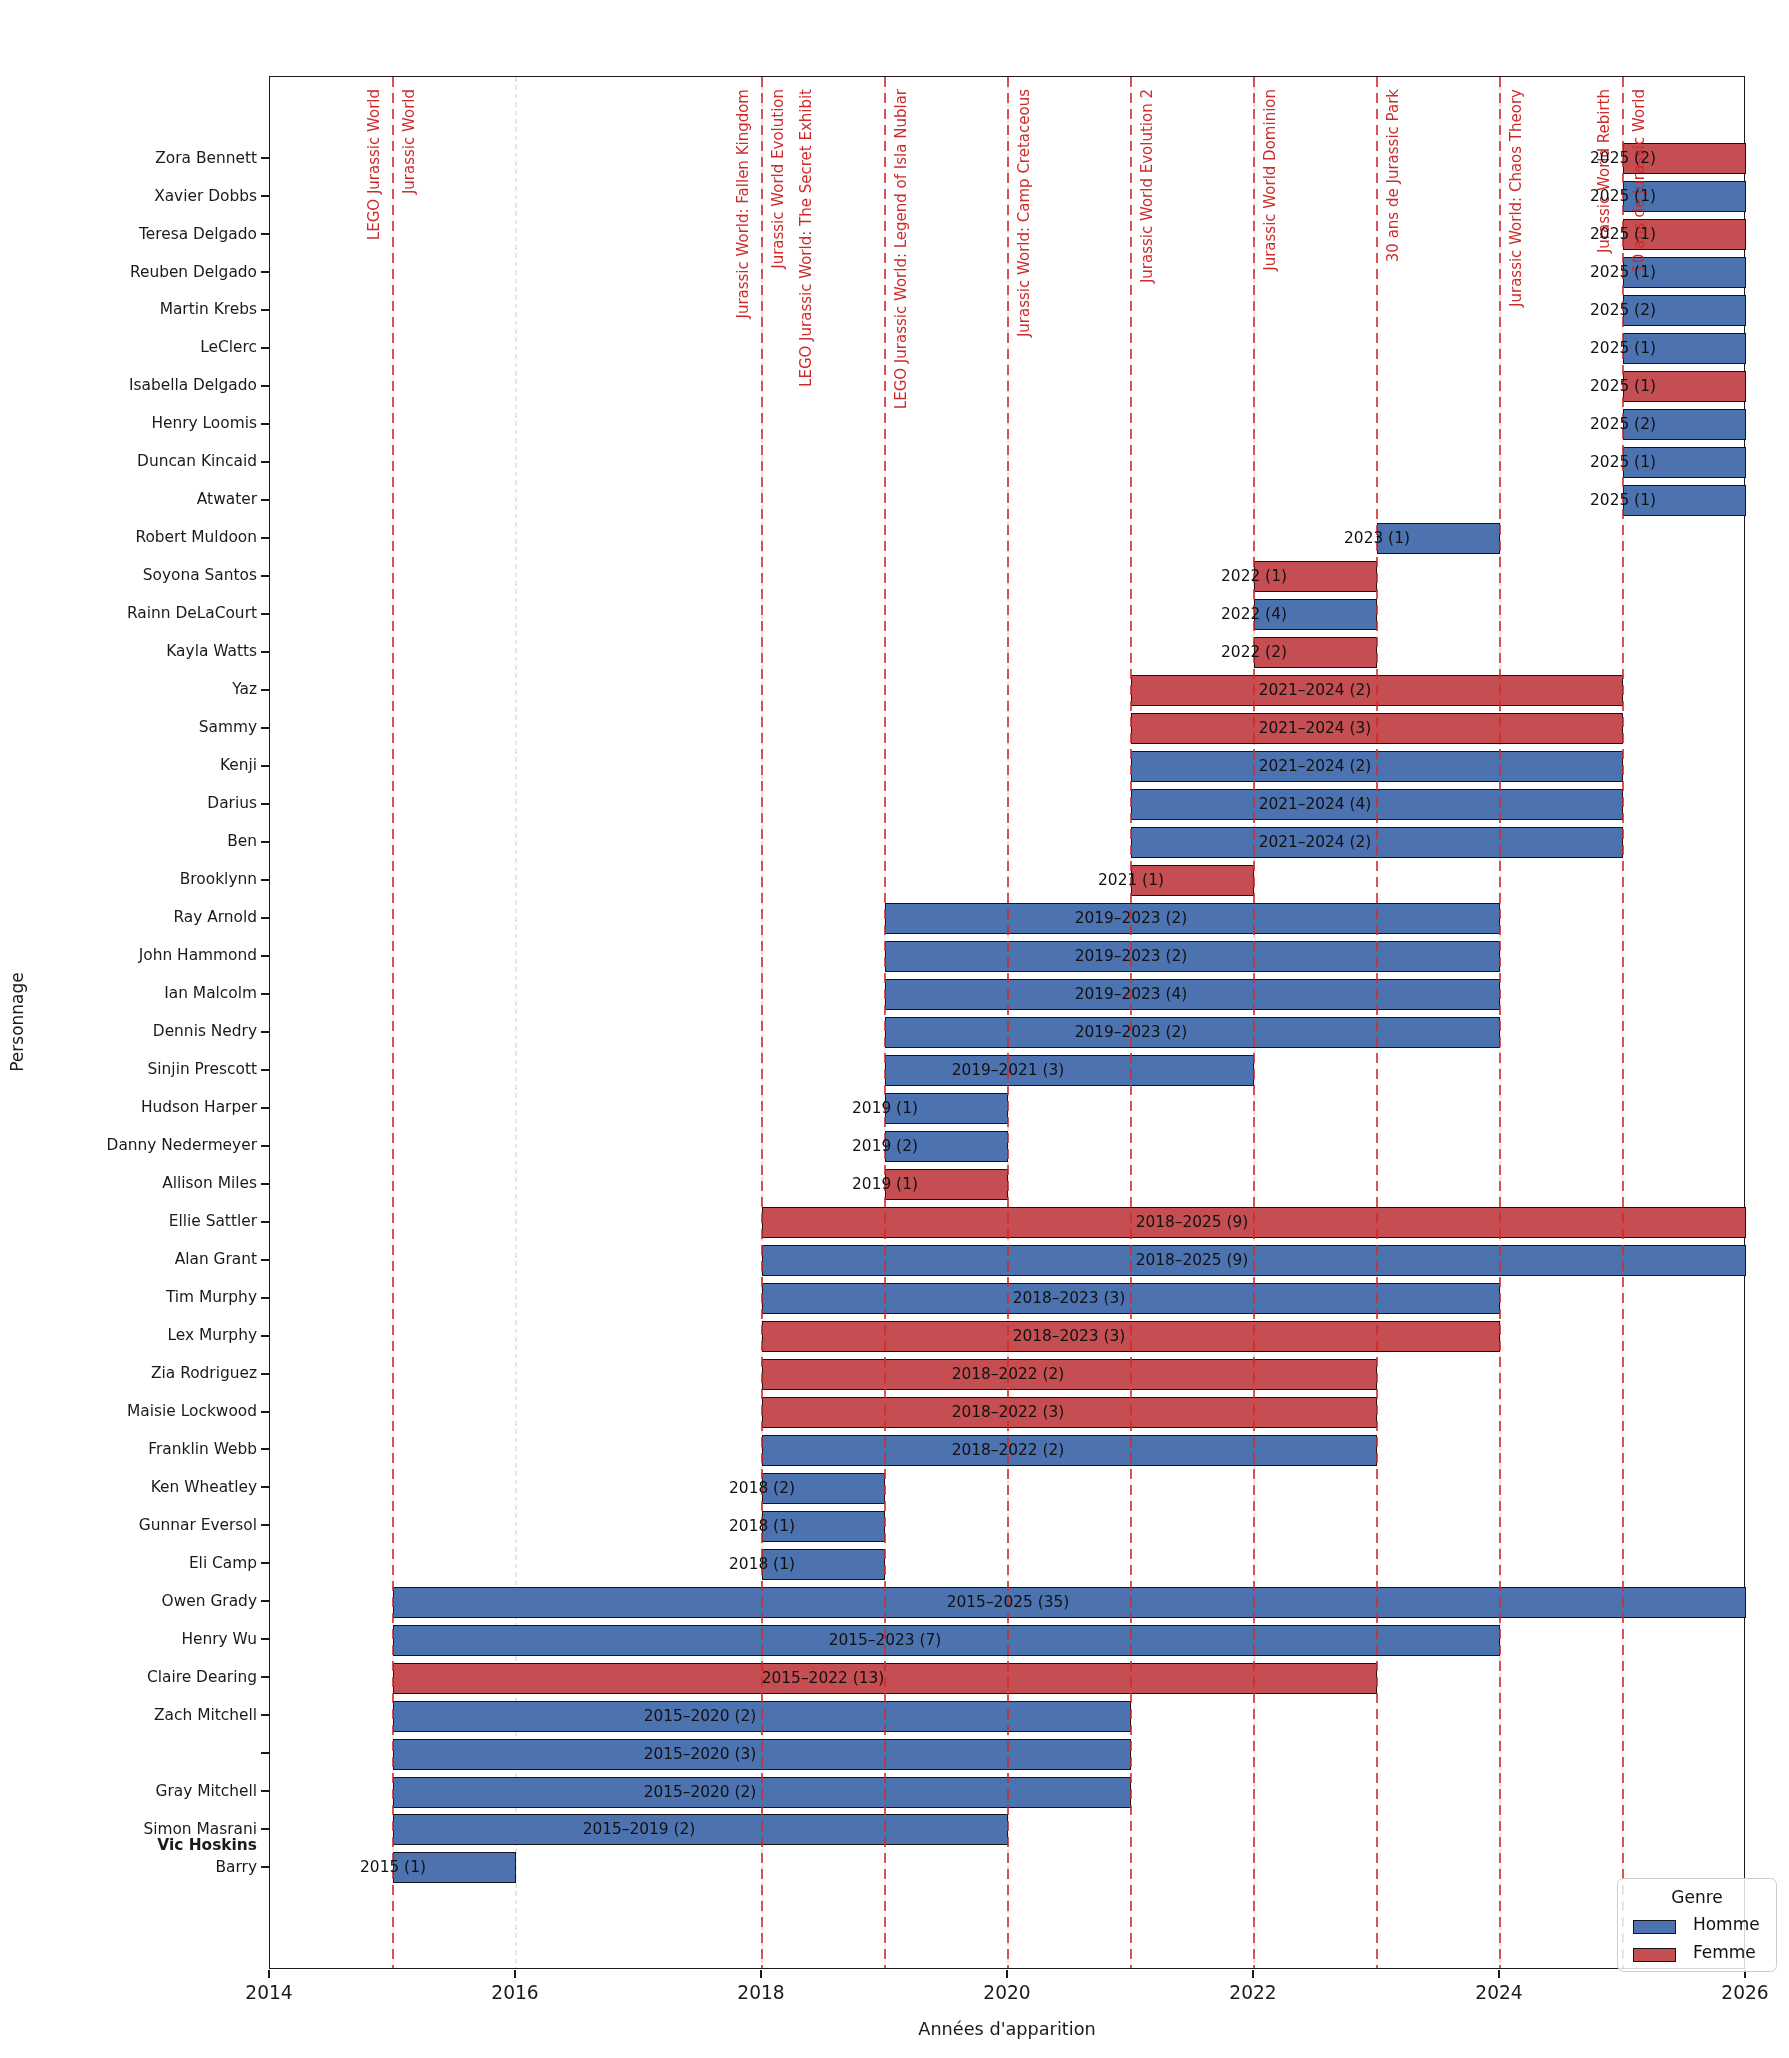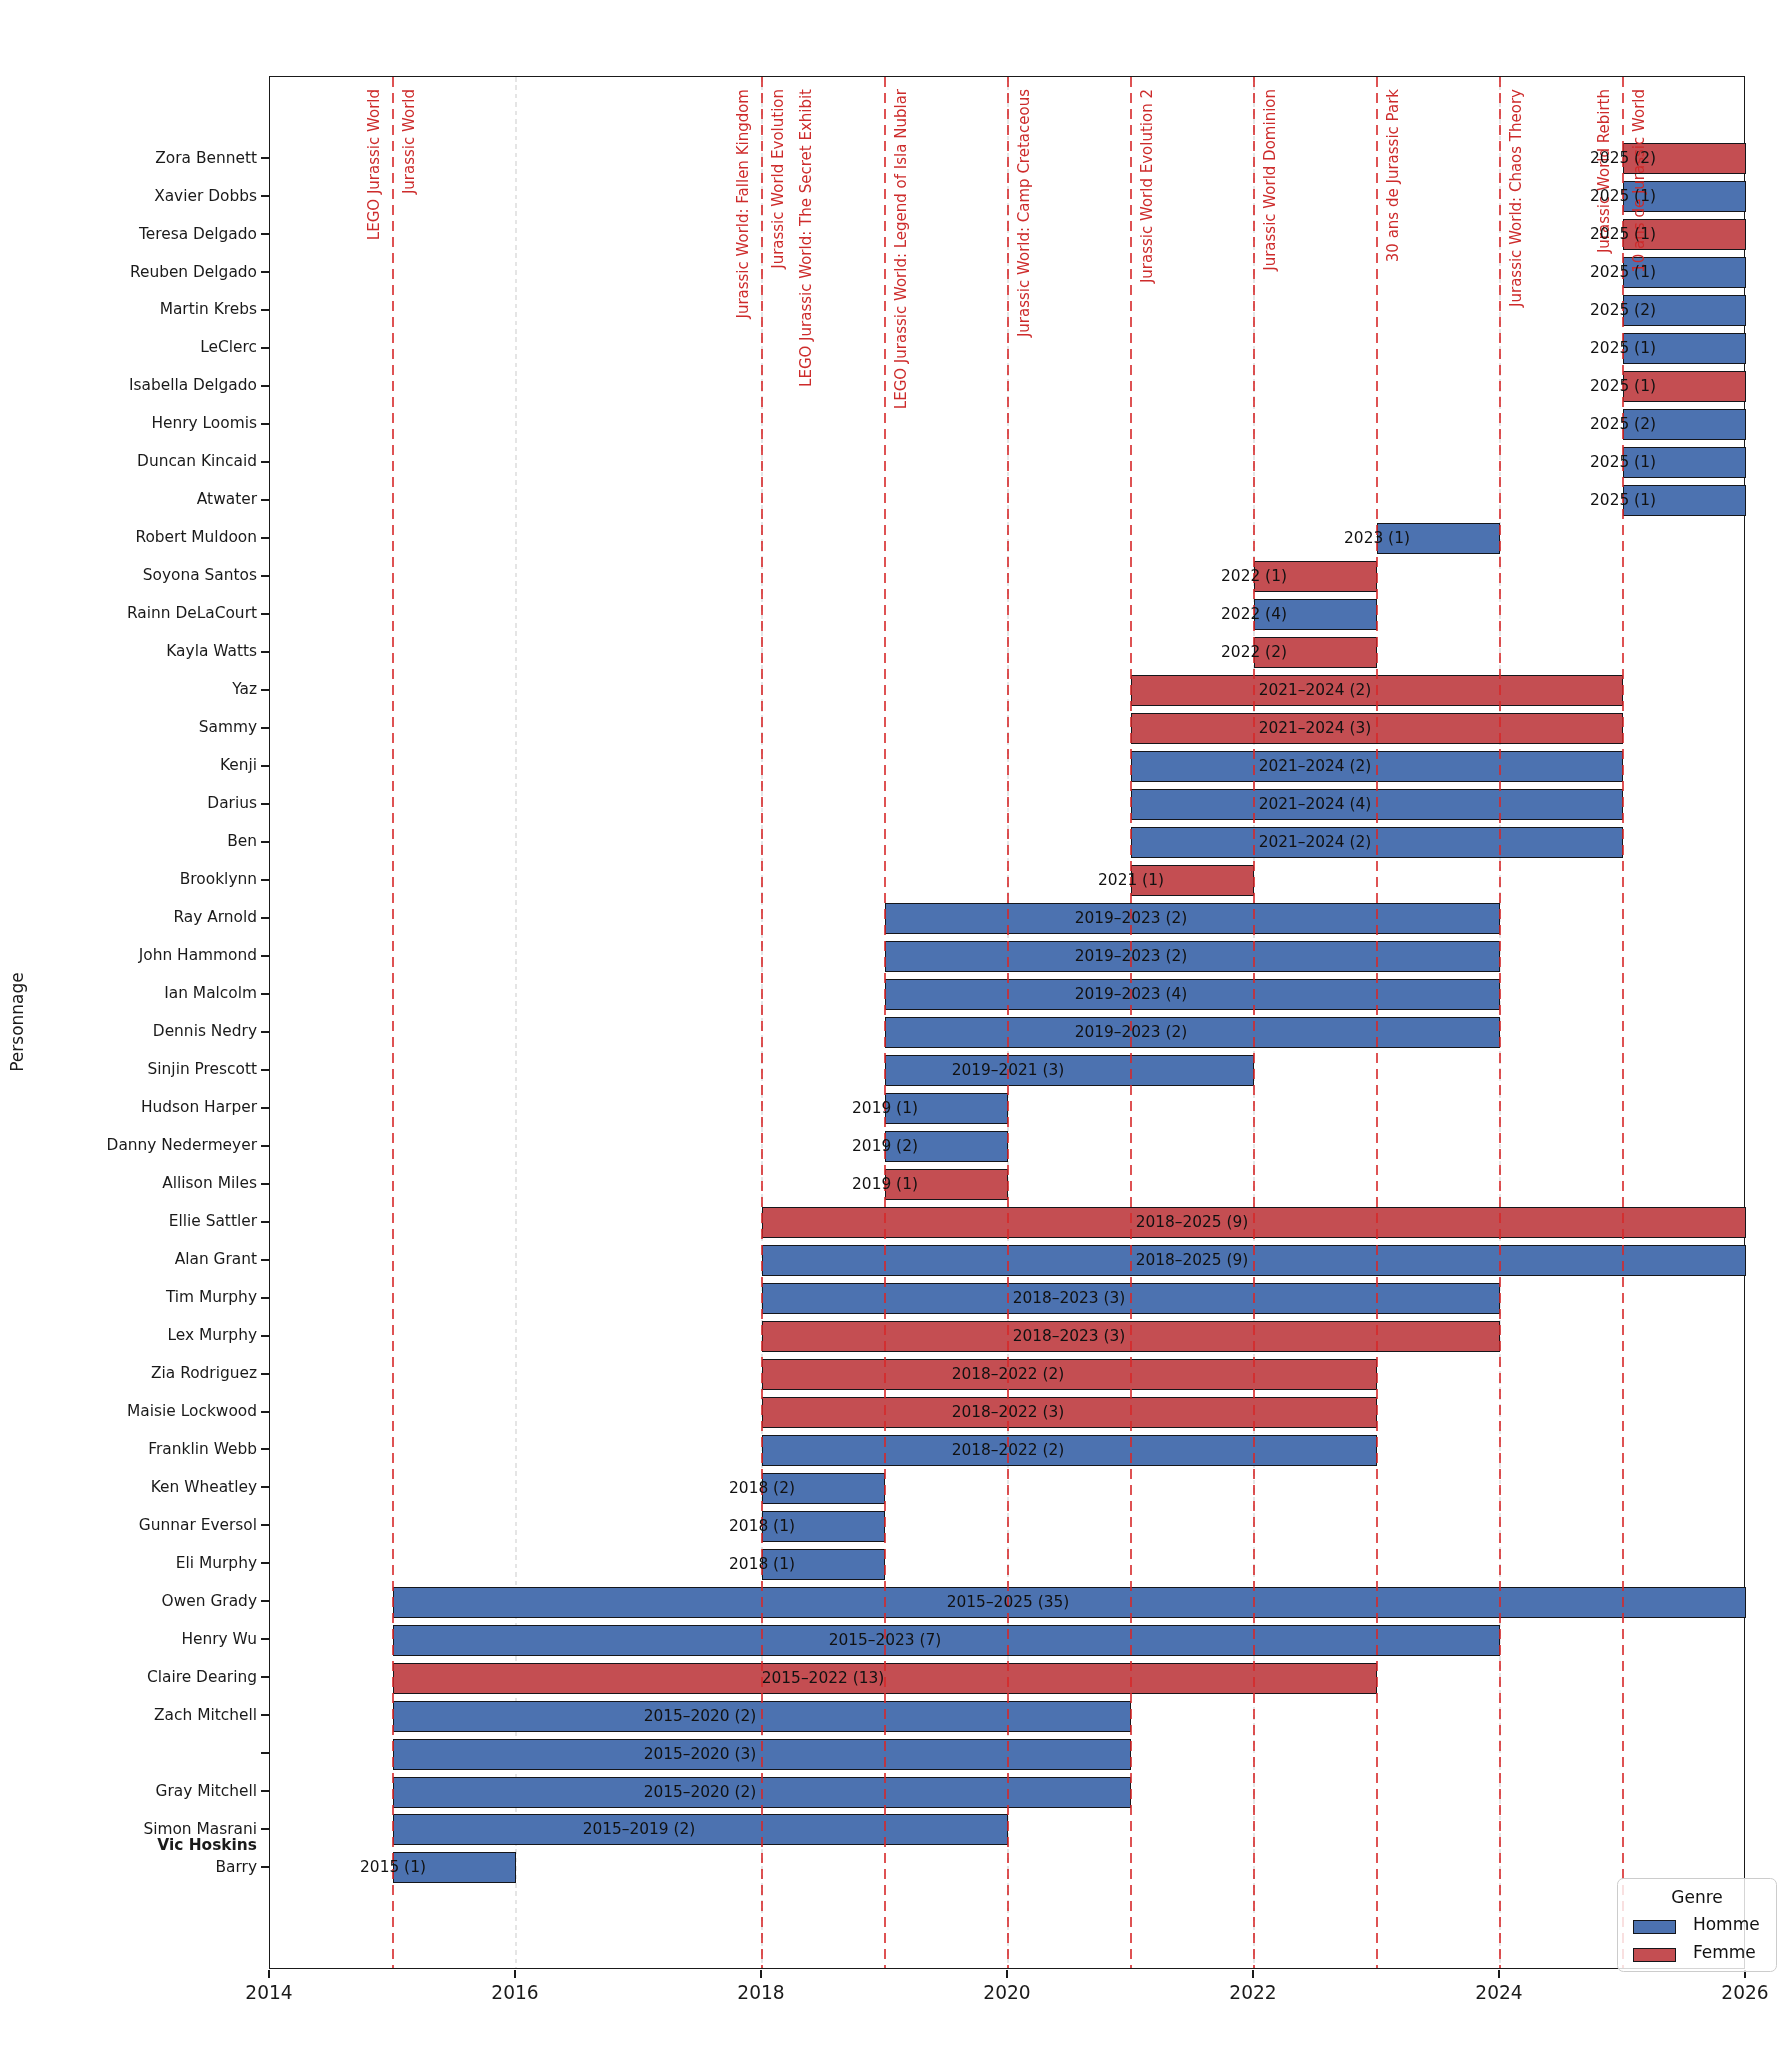--- a/index.html
+++ b/index.html
@@ -195,31 +195,32 @@
       <div class="ytick-label" style="top: 1091px;">Allison Miles</div>
       <div class="ytick-label" style="top: 1129px;">Ellie Sattler</div>
       <div class="ytick-label" style="top: 1167px;">Alan Grant</div>
       <div class="ytick-label" style="top: 1205px;">Tim Murphy</div>
       <div class="ytick-label" style="top: 1243px;">Lex Murphy</div>
       <div class="ytick-label" style="top: 1281px;">Zia Rodriguez</div>
       <div class="ytick-label" style="top: 1319px;">Maisie Lockwood</div>
       <div class="ytick-label" style="top: 1357px;">Franklin Webb</div>
       <div class="ytick-label" style="top: 1395px;">Ken Wheatley</div>
       <div class="ytick-label" style="top: 1433px;">Gunnar Eversol</div>
-      <div class="ytick-label" style="top: 1471px;">Eli Murphy</div>
+      <div class="ytick-label" style="top: 1471px;">Eli Camp</div>
       <div class="ytick-label" style="top: 1509px;">Owen Grady</div>
       <div class="ytick-label" style="top: 1547px;">Henry Wu</div>
       <div class="ytick-label" style="top: 1585px;">Claire Dearing</div>
       <div class="ytick-label" style="top: 1623px;">Zach Mitchell</div>
       <div class="ytick-label" style="top: 1753px; font-weight: bold;">Vic Hoskins</div>
       <div class="ytick-label" style="top: 1699px;">Gray Mitchell</div>
       <div class="ytick-label" style="top: 1737px;">Simon Masrani</div>
       <div class="ytick-label" style="top: 1775px;">Barry</div>
     </div>
 
+  <div id="x-axis-title">Années d'apparition</div>
   <div id="y-axis-title">Personnage</div>
 
   <div id="legend">
     <div id="legend-title">Genre</div>
     <div class="legend-row">
       <span class="legend-swatch" id="swatch-0" style="background: rgb(76, 114, 176);"></span>
       <span class="legend-label">Homme</span>
     </div>
     <div class="legend-row">
       <span class="legend-swatch" id="swatch-1" style="background: rgb(196, 78, 82);"></span>

